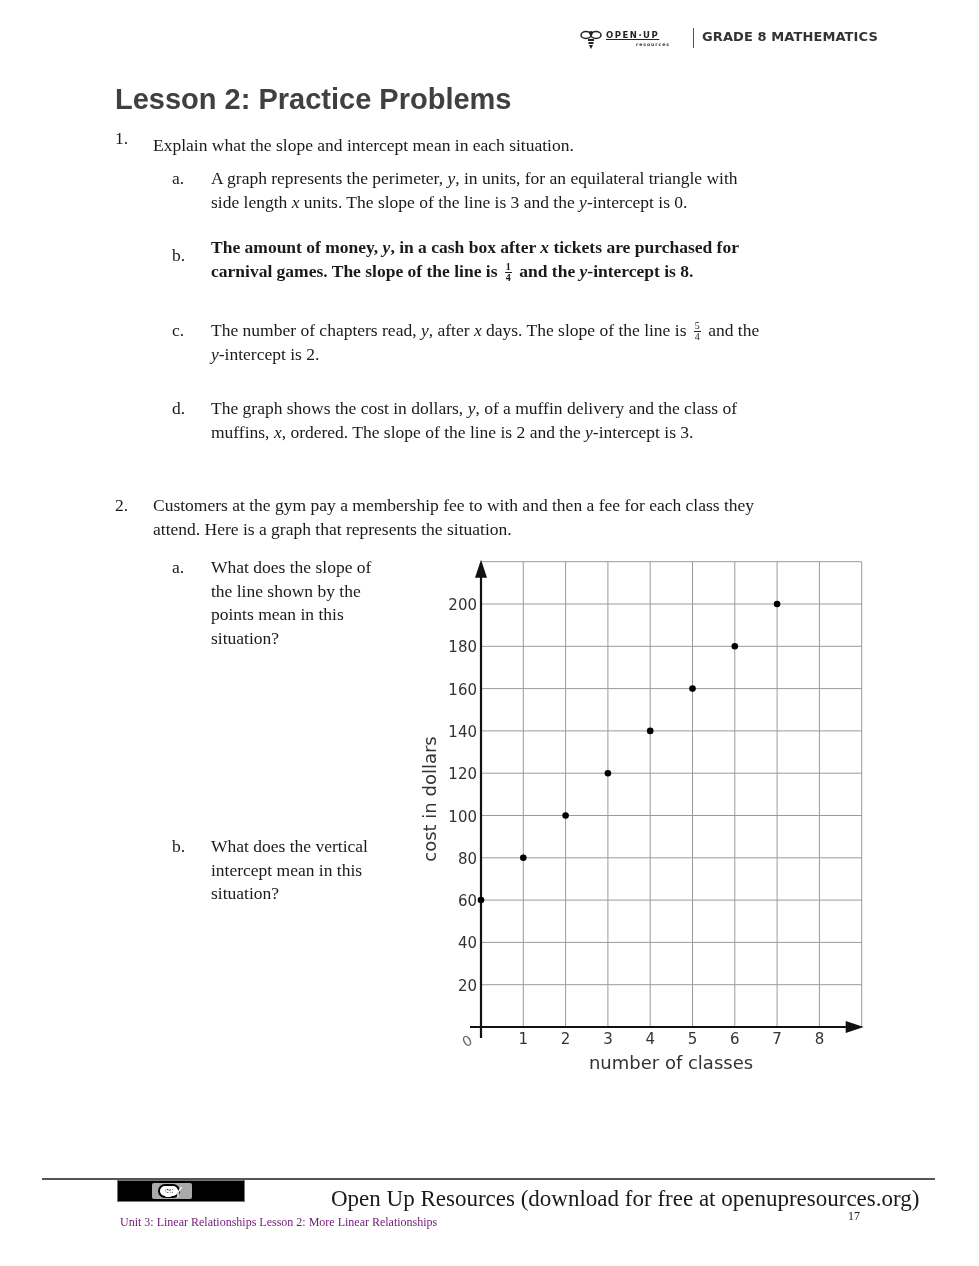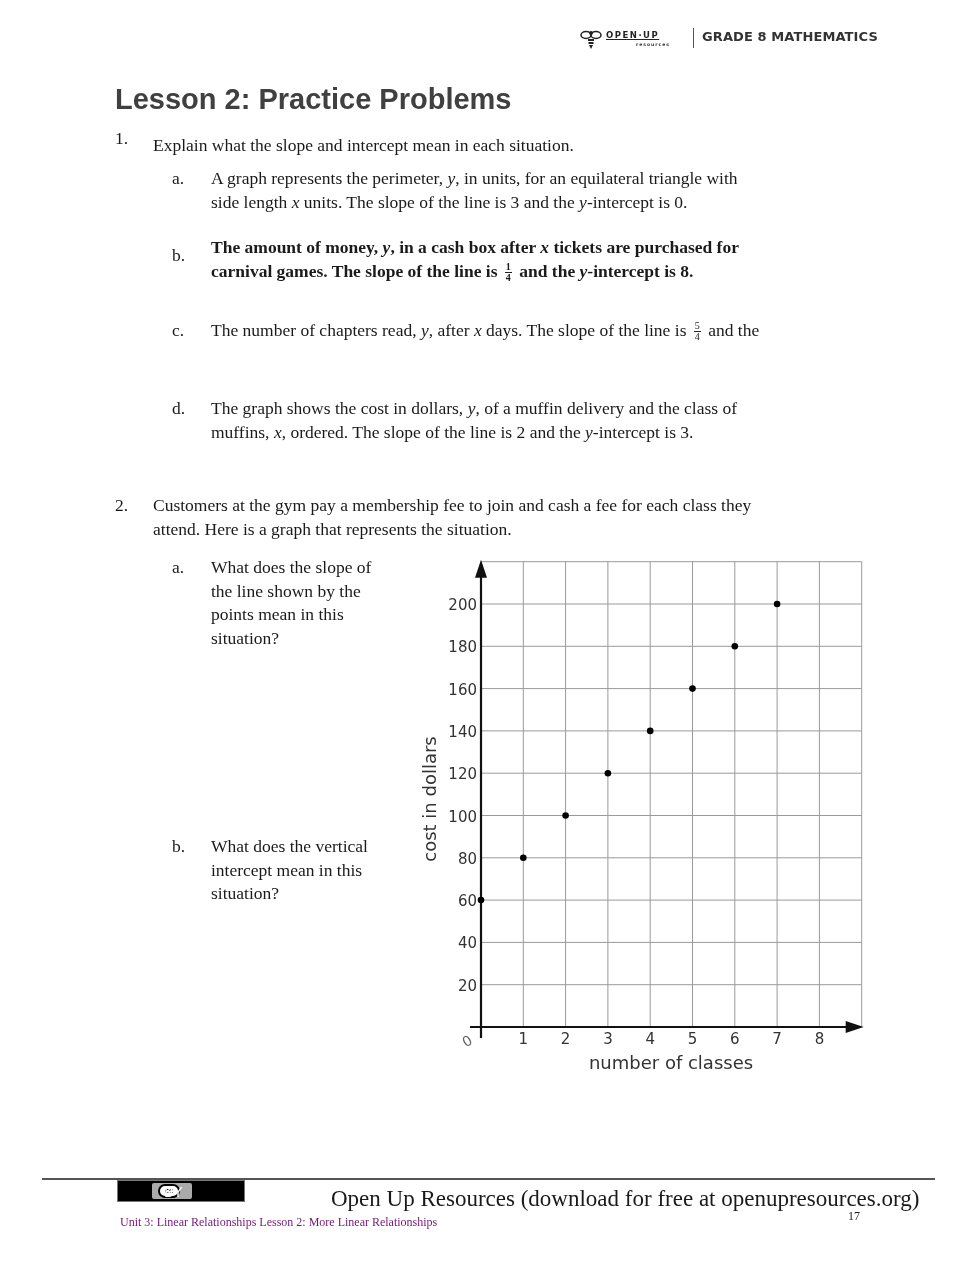--- a/index.html
+++ b/index.html
@@ -73,31 +73,32 @@
 
 <div class="abs txt letter" style="top:244px;">b.</div>
 <div class="abs txt sub" style="top:236px;font-weight:bold;">
   <div><span>The amount of money, </span><i class="var">y</i><span>, in a cash box after </span><i class="var">x</i><span> tickets are purchased for</span></div>
   <div><span>carnival games. The slope of the line is </span><span class="frac"><span class="top">1</span><span>4</span></span><span> and the </span><i class="var">y</i><span>-intercept is 8.</span></div>
 </div>
 
 <div class="abs txt letter" style="top:319px;">c.</div>
 <div class="abs txt sub" style="top:319px;">
   <div><span>The number of chapters read, </span><i class="var">y</i><span>, after </span><i class="var">x</i><span> days. The slope of the line is </span><span class="frac"><span class="top">5</span><span>4</span></span><span> and the</span></div>
+  <div><i class="var">y</i><span>-intercept is 2.</span></div>
 </div>
 
 <div class="abs txt letter" style="top:397px;">d.</div>
 <div class="abs txt sub" style="top:397px;">
   <div><span>The graph shows the cost in dollars, </span><i class="var">y</i><span>, of a muffin delivery and the class of</span></div>
   <div><span>muffins, </span><i class="var">x</i><span>, ordered. The slope of the line is 2 and the </span><i class="var">y</i><span>-intercept is 3.</span></div>
 </div>
 
 <div class="abs txt num" style="top:494px;">2.</div>
 <div class="abs txt qtext" style="top:494px;">
-  <div>Customers at the gym pay a membership fee to join and cash a fee for each class they</div>
+  <div>Customers at the gym pay a membership fee to with and then a fee for each class they</div>
   <div>attend. Here is a graph that represents the situation.</div>
 </div>
 
 <div class="abs txt letter" style="top:556px;">a.</div>
 <div class="abs txt narrow" style="top:556px;">
   <div>What does the slope of</div>
   <div>the line shown by the</div>
   <div>points mean in this</div>
   <div>situation?</div>
 </div>

